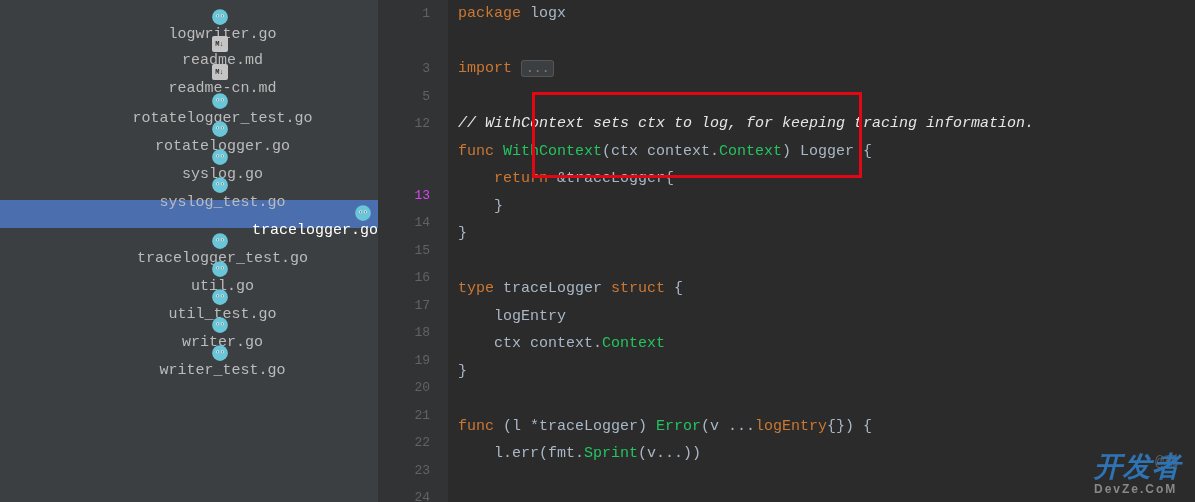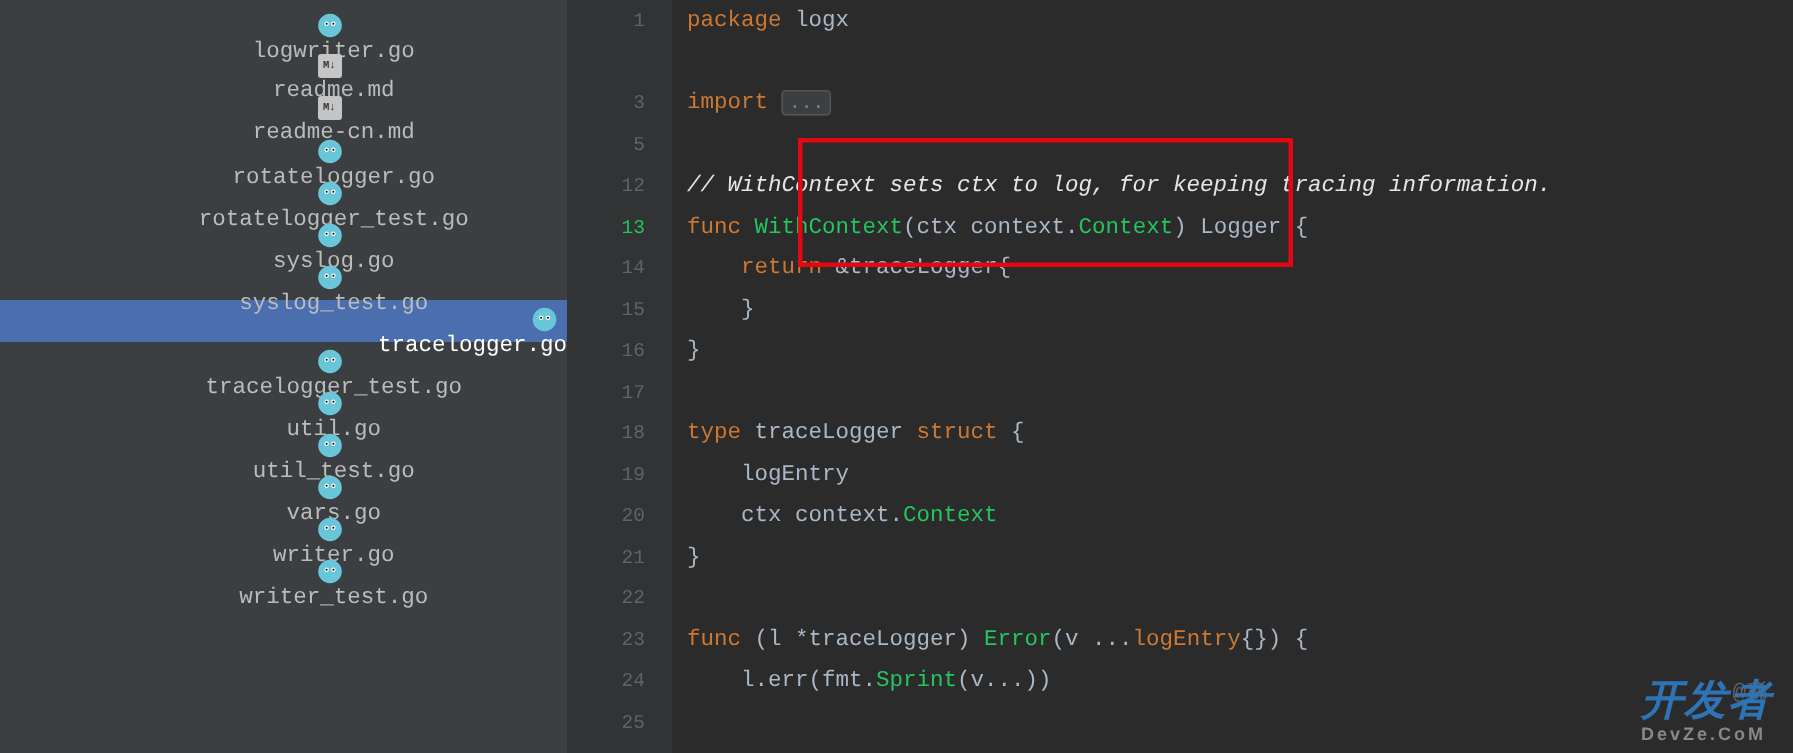--- a/index.html
+++ b/index.html
@@ -70,21 +70,21 @@
       padding-right: 18px;
       color: #606366;
       font-size: 13px;
       user-select: none;
     }
     .gutter-line {
       height: 27.5px;
       line-height: 27.5px;
       position: relative;
     }
-    .gutter-line.active { color: #22c55e; }
+    .gutter-line.active { color: #d946ef; margin-top: 44px; }
     .code-area {
       flex: 1;
       padding-left: 10px;
       font-size: 15px;
       line-height: 27.5px;
       position: relative;
     }
     .code-line {
       height: 27.5px;
       white-space: pre;
@@ -168,44 +168,44 @@
     <div class="file-item">
       <span class="file-icon go-icon">
         <svg viewBox="0 0 16 16">
           <circle cx="8" cy="8" r="7" fill="#69c5d8"></circle>
           <circle cx="6" cy="7" r="1.3" fill="#fff"></circle>
           <circle cx="10" cy="7" r="1.3" fill="#fff"></circle>
           <circle cx="6" cy="7" r=".6" fill="#000"></circle>
           <circle cx="10" cy="7" r=".6" fill="#000"></circle>
         </svg>
       </span>
+      <span>rotatelogger_test.go</span>
+    </div>
+    <div class="file-item">
+      <span class="file-icon go-icon">
+        <svg viewBox="0 0 16 16">
+          <circle cx="8" cy="8" r="7" fill="#69c5d8"></circle>
+          <circle cx="6" cy="7" r="1.3" fill="#fff"></circle>
+          <circle cx="10" cy="7" r="1.3" fill="#fff"></circle>
+          <circle cx="6" cy="7" r=".6" fill="#000"></circle>
+          <circle cx="10" cy="7" r=".6" fill="#000"></circle>
+        </svg>
+      </span>
       <span>rotatelogger.go</span>
     </div>
     <div class="file-item">
       <span class="file-icon go-icon">
         <svg viewBox="0 0 16 16">
           <circle cx="8" cy="8" r="7" fill="#69c5d8"></circle>
           <circle cx="6" cy="7" r="1.3" fill="#fff"></circle>
           <circle cx="10" cy="7" r="1.3" fill="#fff"></circle>
           <circle cx="6" cy="7" r=".6" fill="#000"></circle>
           <circle cx="10" cy="7" r=".6" fill="#000"></circle>
         </svg>
       </span>
-      <span>rotatelogger_test.go</span>
-    </div>
-    <div class="file-item">
-      <span class="file-icon go-icon">
-        <svg viewBox="0 0 16 16">
-          <circle cx="8" cy="8" r="7" fill="#69c5d8"></circle>
-          <circle cx="6" cy="7" r="1.3" fill="#fff"></circle>
-          <circle cx="10" cy="7" r="1.3" fill="#fff"></circle>
-          <circle cx="6" cy="7" r=".6" fill="#000"></circle>
-          <circle cx="10" cy="7" r=".6" fill="#000"></circle>
-        </svg>
-      </span>
       <span>syslog.go</span>
     </div>
     <div class="file-item">
       <span class="file-icon go-icon">
         <svg viewBox="0 0 16 16">
           <circle cx="8" cy="8" r="7" fill="#69c5d8"></circle>
           <circle cx="6" cy="7" r="1.3" fill="#fff"></circle>
           <circle cx="10" cy="7" r="1.3" fill="#fff"></circle>
           <circle cx="6" cy="7" r=".6" fill="#000"></circle>
           <circle cx="10" cy="7" r=".6" fill="#000"></circle>
@@ -253,32 +253,20 @@
       <span class="file-icon go-icon">
         <svg viewBox="0 0 16 16">
           <circle cx="8" cy="8" r="7" fill="#69c5d8"></circle>
           <circle cx="6" cy="7" r="1.3" fill="#fff"></circle>
           <circle cx="10" cy="7" r="1.3" fill="#fff"></circle>
           <circle cx="6" cy="7" r=".6" fill="#000"></circle>
           <circle cx="10" cy="7" r=".6" fill="#000"></circle>
         </svg>
       </span>
       <span>util_test.go</span>
-    </div>
-    <div class="file-item">
-      <span class="file-icon go-icon">
-        <svg viewBox="0 0 16 16">
-          <circle cx="8" cy="8" r="7" fill="#69c5d8"></circle>
-          <circle cx="6" cy="7" r="1.3" fill="#fff"></circle>
-          <circle cx="10" cy="7" r="1.3" fill="#fff"></circle>
-          <circle cx="6" cy="7" r=".6" fill="#000"></circle>
-          <circle cx="10" cy="7" r=".6" fill="#000"></circle>
-        </svg>
-      </span>
-      <span>vars.go</span>
     </div>
     <div class="file-item">
       <span class="file-icon go-icon">
         <svg viewBox="0 0 16 16">
           <circle cx="8" cy="8" r="7" fill="#69c5d8"></circle>
           <circle cx="6" cy="7" r="1.3" fill="#fff"></circle>
           <circle cx="10" cy="7" r="1.3" fill="#fff"></circle>
           <circle cx="6" cy="7" r=".6" fill="#000"></circle>
           <circle cx="10" cy="7" r=".6" fill="#000"></circle>
         </svg>

